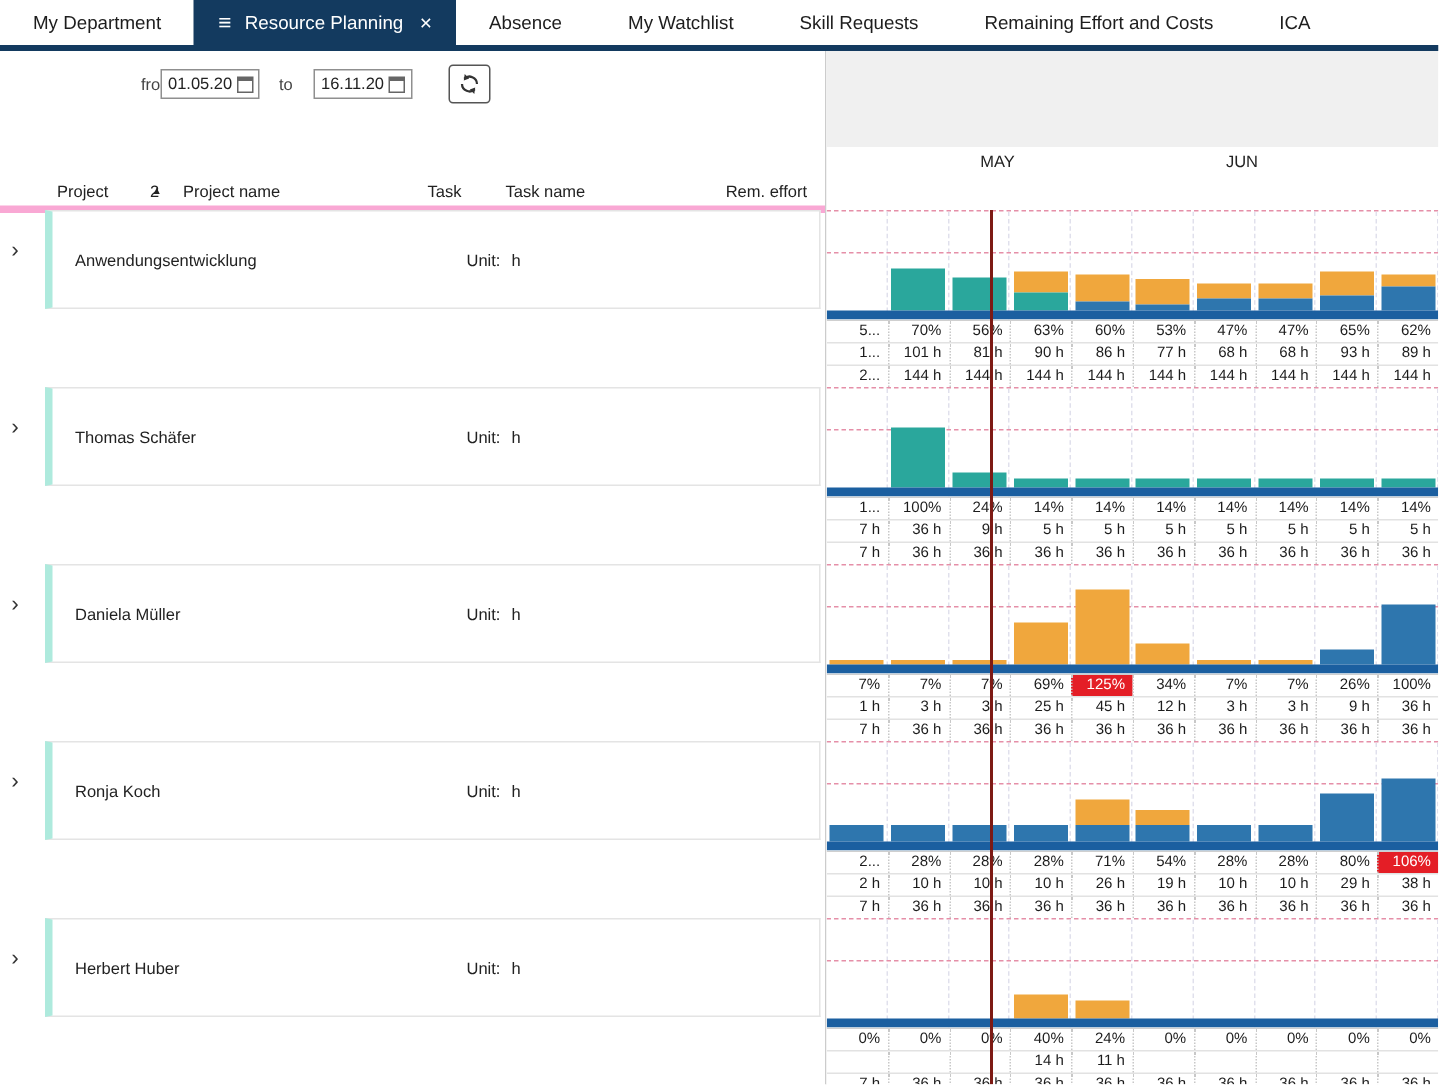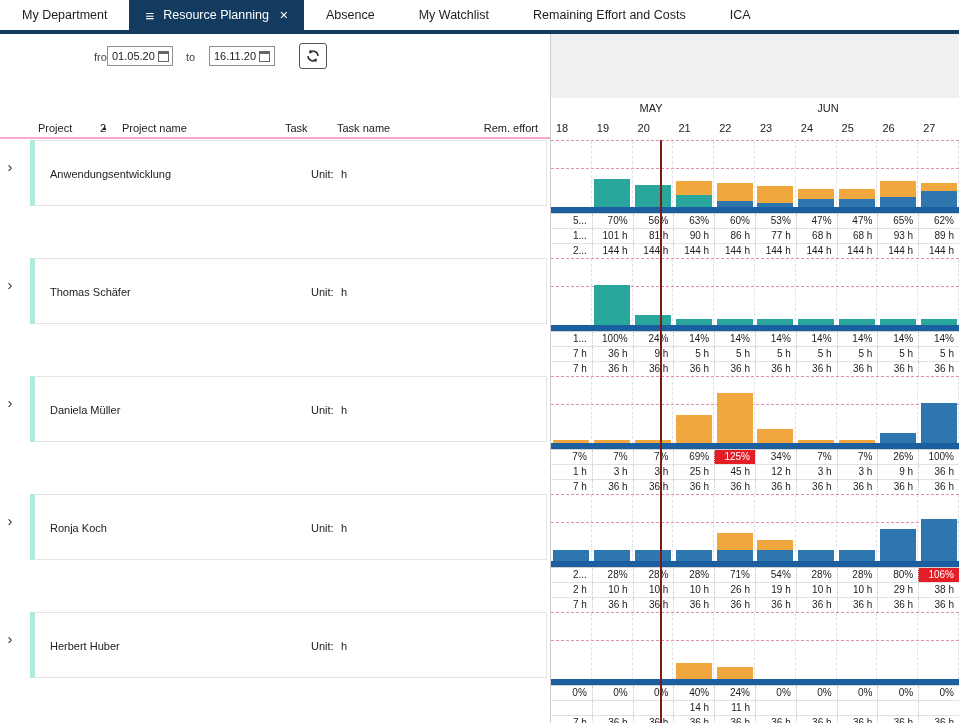--- a/index.html
+++ b/index.html
@@ -20,37 +20,37 @@
   .lbl{position:absolute;font-size:11px;color:#444;}
   .from-lbl{left:94px;top:17px;}
   .to-lbl{left:186px;top:17px;}
   .date-input{position:absolute;top:12px;height:20px;width:66px;border:1px solid #8f8f8f;background:#fff;
     display:flex;align-items:center;justify-content:space-between;padding:0 4px;box-sizing:border-box;
     font-size:11px;color:#222;cursor:text;}
   .from-input{left:107px;} .to-input{left:209px;}
   .cal-icon{width:9px;height:7px;border:1px solid #666;border-top:3px solid #666;flex:0 0 auto;margin-left:3px;}
   .refresh-btn{position:absolute;left:299px;top:9px;width:28px;height:26px;background:#fff;border:1px solid #555;
     border-radius:3px;display:flex;align-items:center;justify-content:center;padding:0;cursor:pointer;}
-  .cols-header{position:absolute;top:85px;left:0;right:0;height:18px;border-bottom:2px solid #f9a8d4;font-size:11px;color:#222;}
+  .cols-header{position:absolute;top:85px;left:0;right:0;height:18px;border-bottom:5px solid #f9a8d4;font-size:11px;color:#222;}
   .cols-header span{position:absolute;line-height:18px;top:0;white-space:nowrap;}
   .col-project{left:38px;} .col-sort{left:100px;} .col-pname{left:122px;}
   .col-task{left:285px;} .col-tname{left:337px;} .col-rem{right:12px;}
   .sort-arrow{font-size:7px;vertical-align:2px;margin-left:1px;}
   .chevron{position:absolute;left:4px;width:12px;text-align:center;font-size:15px;color:#333;cursor:pointer;line-height:1;}
   .card{position:absolute;left:30px;width:517px;height:66px;box-sizing:border-box;background:#fff;
     border:1px solid #e4e4e4;border-left:5px solid #aeeadd;cursor:pointer;}
   .card-name{position:absolute;left:15px;top:27px;font-size:11px;color:#222;}
   .unit-label{position:absolute;left:276px;top:27px;font-size:11px;color:#222;}
   .unit-value{position:absolute;left:306px;top:27px;font-size:11px;color:#222;}
   
   .timeline{position:absolute;left:551px;top:34px;width:408px;bottom:0;overflow:hidden;background:#fff;}
   .tl-grey{position:absolute;top:0;left:0;right:0;height:64px;background:#f0f0f0;}
   .months{position:absolute;top:64px;left:0;right:0;height:20px;font-size:11px;color:#222;}
   .month-label{position:absolute;top:4px;width:60px;text-align:center;}
-  .month-0{left:70px;} .month-1{left:247px;}
+  .month-0{left:84px;} .month-1{left:247px;}
   .weeks{position:absolute;top:84px;left:0;right:0;height:22px;display:flex;}
   .week-cell{flex:0 0 40.8px;box-sizing:border-box;padding:4px 0 0 5px;font-size:11px;color:#222;}
   .tl-body{position:absolute;top:106px;left:0;right:0;bottom:0;overflow:hidden;}
   .section{position:relative;height:118px;}
   .chart{position:relative;height:73px;border-top:1px dashed #e58fa8;box-sizing:border-box;background:#fff;overflow:hidden;}
   .chart-col{position:absolute;top:0;bottom:0;width:40.8px;border-right:1px dashed #e0e0ec;box-sizing:border-box;}
   .capline{position:absolute;left:0;right:0;top:27px;border-top:1px dashed #e58fa8;}
   .basebar{position:absolute;left:0;right:0;bottom:0;height:6px;}
   .bar{position:absolute;bottom:6px;width:36px;display:flex;flex-direction:column;}
   .seg{width:100%;}
@@ -72,20 +72,23 @@
     <div class="tab active">
       <span class="hamburger">≡</span>
       <span>Resource Planning</span>
       <span class="tab-close">×</span>
     </div>
     <div class="tab">
       <span>Absence</span>
     </div>
     <div class="tab">
       <span>My Watchlist</span>
+    </div>
+    <div class="tab">
+      <span>Skill Requests</span>
     </div>
     <div class="tab">
       <span>Remaining Effort and Costs</span>
     </div>
     <div class="tab">
       <span>ICA</span>
     </div>
   </div>
 <div class="tab-underline"></div>
 
@@ -154,32 +157,20 @@
       </div>
     </div>
 </div>
 
 <div class="timeline">
   <div class="tl-grey"></div>
   <div class="months">
       <span class="month-label month-0">MAY</span>
       <span class="month-label month-1">JUN</span>
     </div>
-  <div class="weeks">
-      <span class="week-cell">18</span>
-      <span class="week-cell">19</span>
-      <span class="week-cell">20</span>
-      <span class="week-cell">21</span>
-      <span class="week-cell">22</span>
-      <span class="week-cell">23</span>
-      <span class="week-cell">24</span>
-      <span class="week-cell">25</span>
-      <span class="week-cell">26</span>
-      <span class="week-cell">27</span>
-    </div>
   <div class="tl-body">
       <div class="section">
         <div class="chart">
           <div class="chart-col" style="left: 0px;"></div>
           <div class="chart-col" style="left: 40.8px;"></div>
           <div class="chart-col" style="left: 81.6px;"></div>
           <div class="chart-col" style="left: 122.4px;"></div>
           <div class="chart-col" style="left: 163.2px;"></div>
           <div class="chart-col" style="left: 204px;"></div>
           <div class="chart-col" style="left: 244.8px;"></div>

